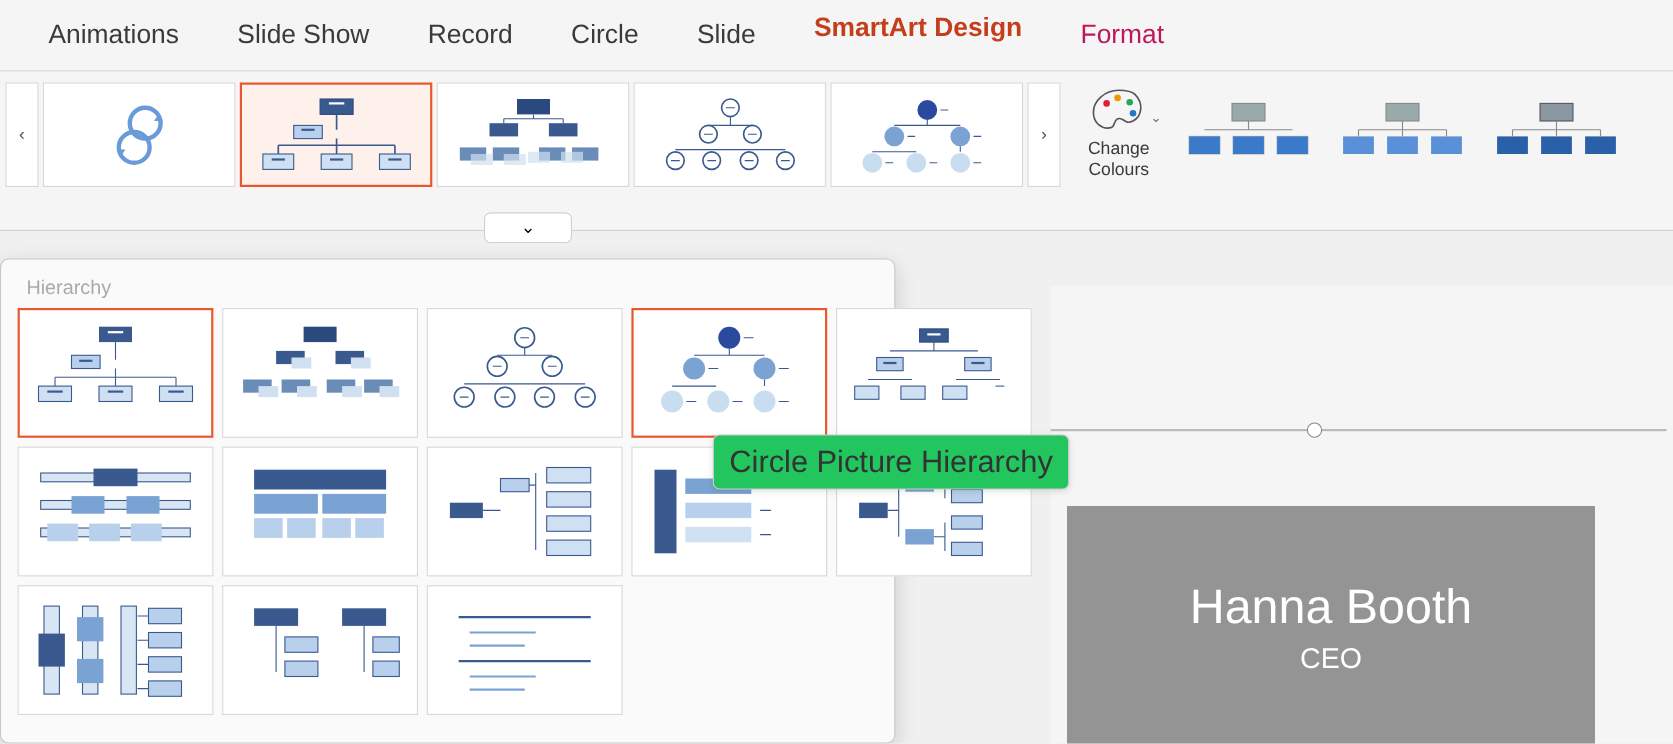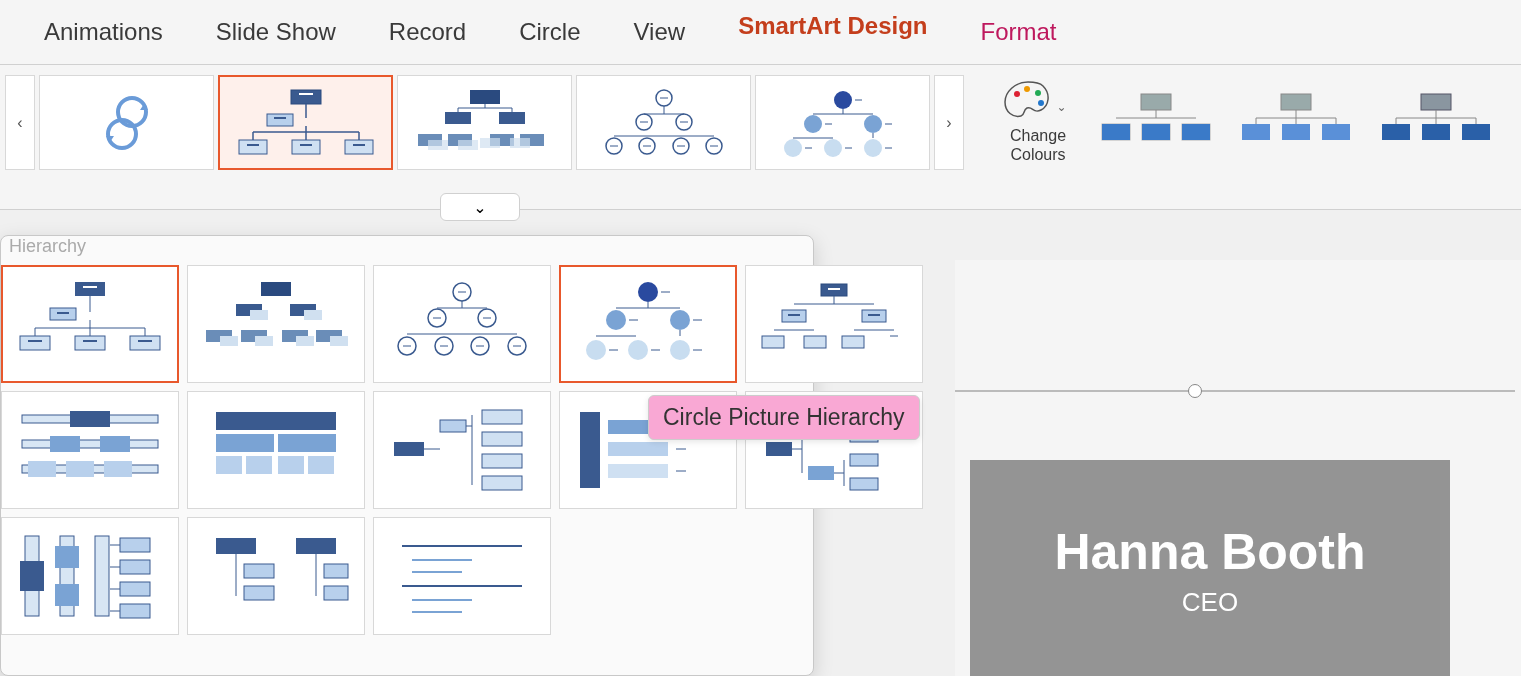--- a/index.html
+++ b/index.html
@@ -19,59 +19,59 @@
 .nav-btn { width: 30px; height: 95px; background: #fff; border: 1px solid #d8d8d8; display: flex; align-items: center; justify-content: center; cursor: pointer; font-size: 16px; color: #555; }
 .layout-item { width: 175px; height: 95px; background: #fff; border: 1px solid #d8d8d8; display: flex; align-items: center; justify-content: center; cursor: pointer; }
 .layout-item.selected { border: 2px solid #e8582c; background: #fef0eb; }
 
 
 .gallery-dropdown { position: absolute; left: 440px; top: 128px; width: 80px; height: 28px; background: #fff; border: 1px solid #d0d0d0; border-radius: 6px; display: flex; align-items: center; justify-content: center; cursor: pointer; }
 
 
 .change-colours { display: flex; flex-direction: column; align-items: center; margin-left: 20px; padding: 5px; }
 .palette-icon { width: 50px; height: 40px; position: relative; }
-.cc-label { font-size: 16px; color: #3a3a3a; text-align: center; margin-top: 6px; line-height: 1.2; margin-left: 21px; }
+.cc-label { font-size: 16px; color: #3a3a3a; text-align: center; margin-top: 6px; line-height: 1.2; }
 .cc-caret { position: absolute; right: -14px; top: 20px; font-size: 12px; color: #666; }
 
 
 .style-strip { display: flex; gap: 10px; margin-left: 20px; padding-top: 5px; }
 .style-thumb { width: 130px; height: 80px; display: flex; align-items: center; justify-content: center; }
 
 
-.dropdown-panel { position: absolute; left: 0; top: 235px; width: 814px; height: 441px; background: #fafafa; border: 1px solid #c8c8c8; border-radius: 8px; box-shadow: 0 6px 20px rgba(0,0,0,0.15); }
+.dropdown-panel { position: absolute; left: 0; top: 235px; width: 814px; height: 441px; background: #fafafa; border: 1px solid #c8c8c8; border-radius: 8px; box-shadow: 0 6px 20px rgba(0,0,0,0.15); padding: 15px; }
 .panel-header { font-size: 18px; color: #aaa; margin-bottom: 8px; margin-left: 8px; }
 .panel-grid { display: grid; grid-template-columns: repeat(5, 1fr); gap: 8px; }
 .panel-item { width: 178px; height: 118px; background: #fff; border: 1px solid #d8d8d8; display: flex; align-items: center; justify-content: center; cursor: pointer; position: relative; }
 .panel-item.sel-orange { border: 2px solid #e8582c; }
 
 
-.tooltip { position: absolute; left: 648px; top: 395px; background: #f9a8d4; border: 1px solid #ccc; border-radius: 6px; padding: 8px 14px; font-size: 23px; color: #333; box-shadow: 0 2px 6px rgba(0,0,0,0.1); z-index: 100; }
+.tooltip { position: absolute; left: 648px; top: 395px; background: #22c55e; border: 1px solid #ccc; border-radius: 6px; padding: 8px 14px; font-size: 28px; color: #333; box-shadow: 0 2px 6px rgba(0,0,0,0.1); z-index: 100; }
 
 
 .canvas-area { position: absolute; left: 955px; top: 260px; right: 0; bottom: 0; background: #f5f5f5; }
 .slide-box { position: absolute; left: 15px; top: 200px; width: 480px; height: 220px; background: #949494; display: flex; flex-direction: column; align-items: center; justify-content: center; color: #fff; }
-.slide-name { font-size: 50px; font-weight: 700; }
+.slide-name { font-size: 44px; font-weight: 400; }
 .slide-title { font-size: 26px; font-weight: 300; margin-top: 6px; text-align: center; }
 .selection-handle { position: absolute; width: 14px; height: 14px; background: #fff; border: 1px solid #888; border-radius: 50%; }
 .selection-line { position: absolute; height: 2px; background: #bbb; }
 
 
 svg.thumb { width: 150px; height: 78px; }
 svg.thumb-small { width: 120px; height: 65px; }
 svg.panel-thumb { width: 160px; height: 100px; }
 </style>
 </head>
 <body>
 
 <div class="tab-bar">
   <div class="tab">Animations</div>
   <div class="tab">Slide Show</div>
   <div class="tab">Record</div>
   <div class="tab">Circle</div>
-  <div class="tab">View</div>
+  <div class="tab">Slide</div>
   <div class="tab active">SmartArt Design</div>
   <div class="tab format">Format</div>
 </div>
 
 <div class="ribbon">
   <div class="layout-strip">
     <div class="nav-btn">
       <span>‹</span>
     </div>
 

